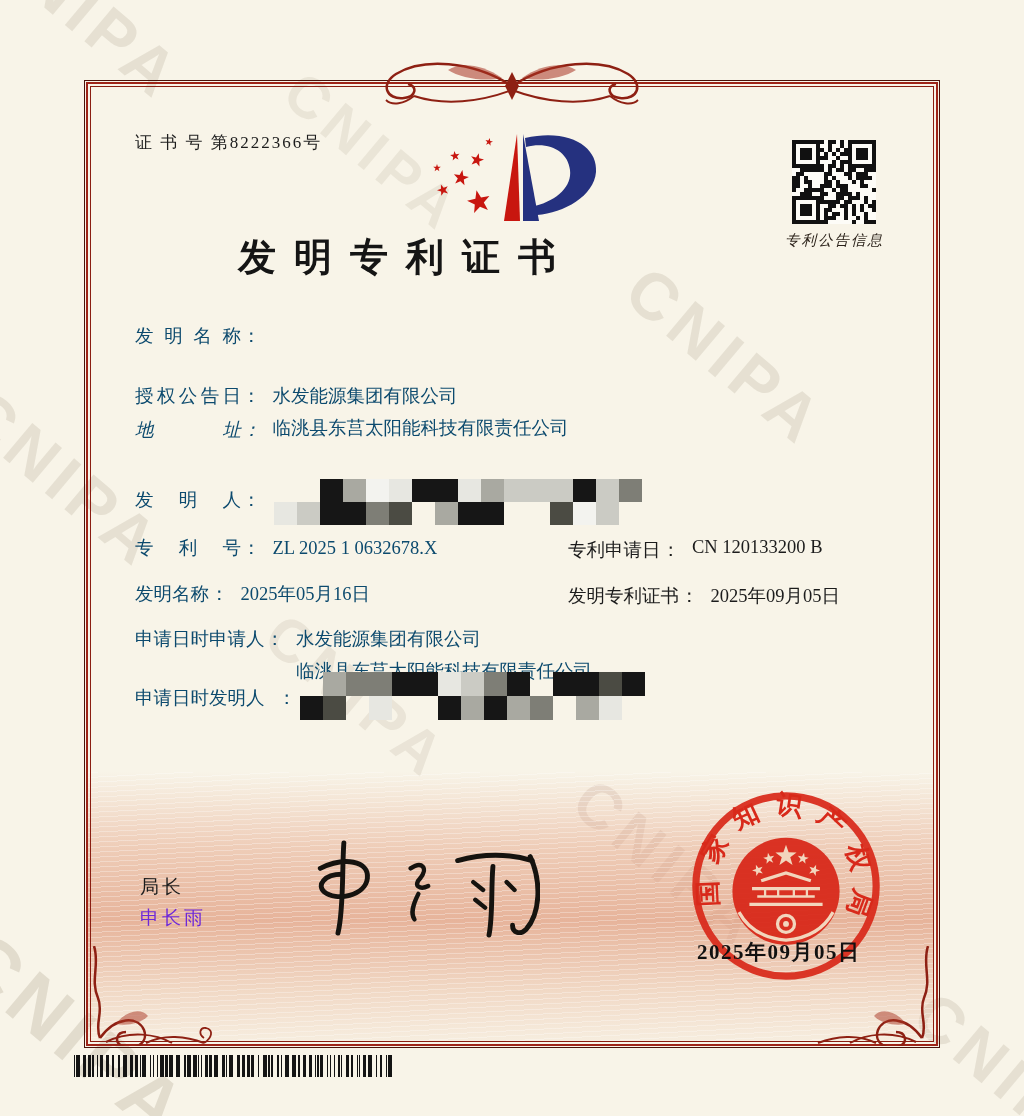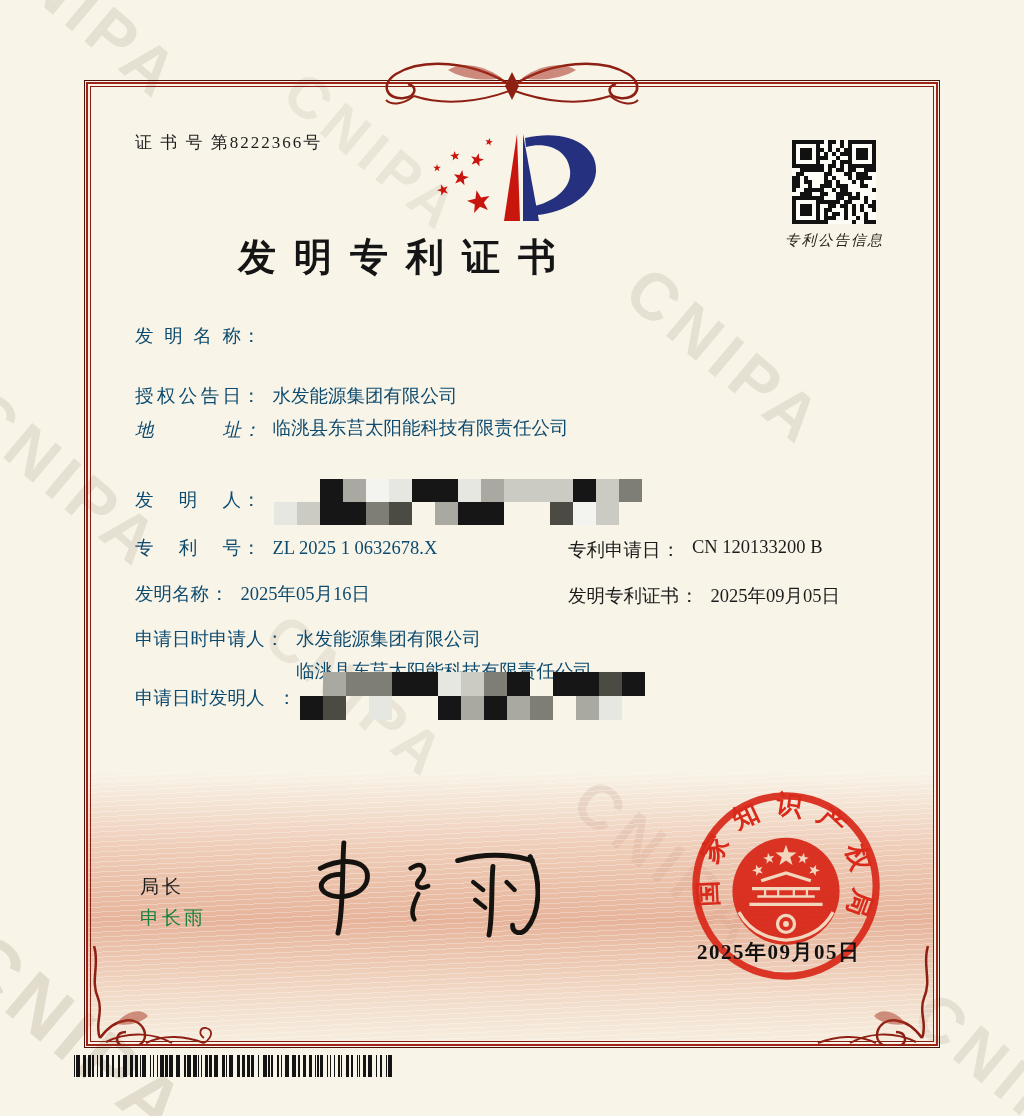--- a/index.html
+++ b/index.html
@@ -36,21 +36,21 @@
   .val .l2{margin-top:9px;}
   .rrow{position:absolute;left:568px;display:flex;font-size:18.5px;color:#1c1c1c;}
 
   .mosaic{position:absolute;display:grid;grid-template-rows:1fr 1fr;grid-auto-flow:column;}
   .mosaic i{display:block;}
 
   .statement{position:absolute;left:122px;top:752px;width:794px;font-size:16.5px;line-height:1.85;
              color:#241d16;text-align:justify;text-indent:2em;letter-spacing:0.5px;}
 
   .dirtitle{position:absolute;left:140px;top:874px;font-size:19px;color:#1c1c1c;letter-spacing:3px;}
-  .dirname{position:absolute;left:140px;top:905px;font-size:19px;color:#15803d;letter-spacing:3px;}
+  .dirname{position:absolute;left:140px;top:905px;font-size:19px;color:#6d28d9;letter-spacing:3px;}
 
   .sealdate{position:absolute;left:697px;top:938px;font-size:21px;font-weight:700;color:#111;letter-spacing:1.5px;}
   .pageno{position:absolute;left:0;top:1011px;width:1024px;text-align:center;font-size:15px;color:#22201c;letter-spacing:1px;}
 
   #barcode{position:absolute;left:74px;top:1055px;width:322px;height:22px;font-size:0;overflow:hidden;}
   #barcode i{display:inline-block;height:100%;}
 
   svg{display:block;}
   .abs{position:absolute;}
 </style>

